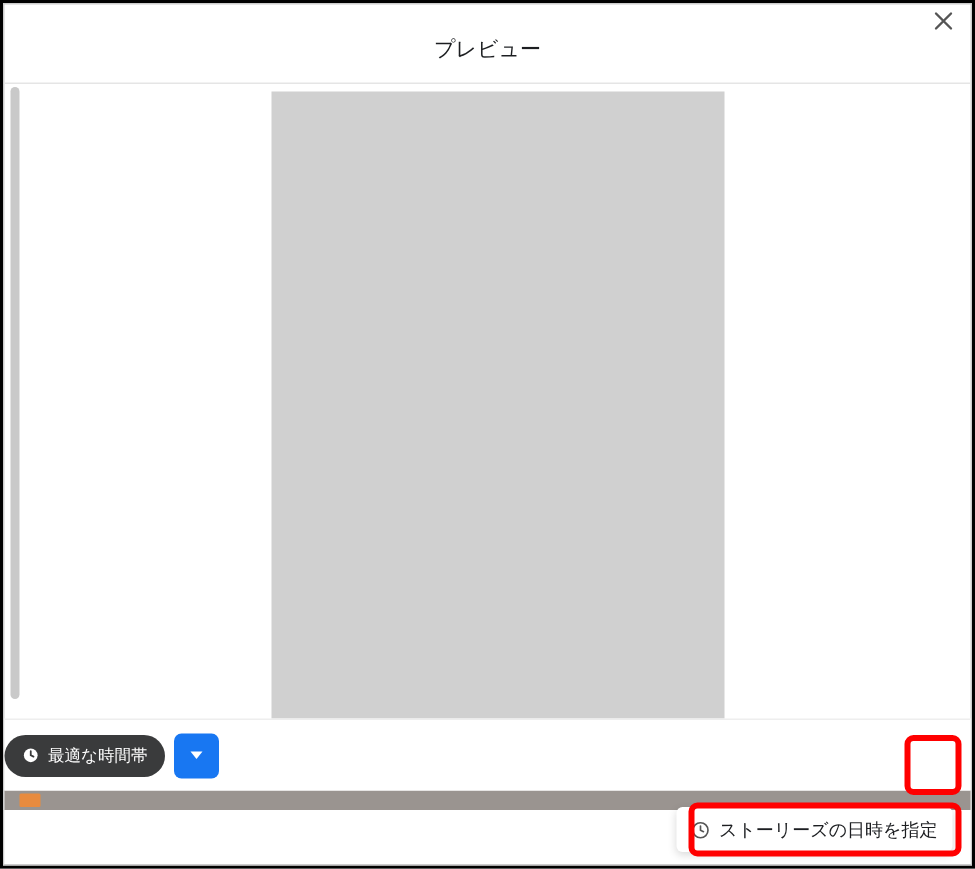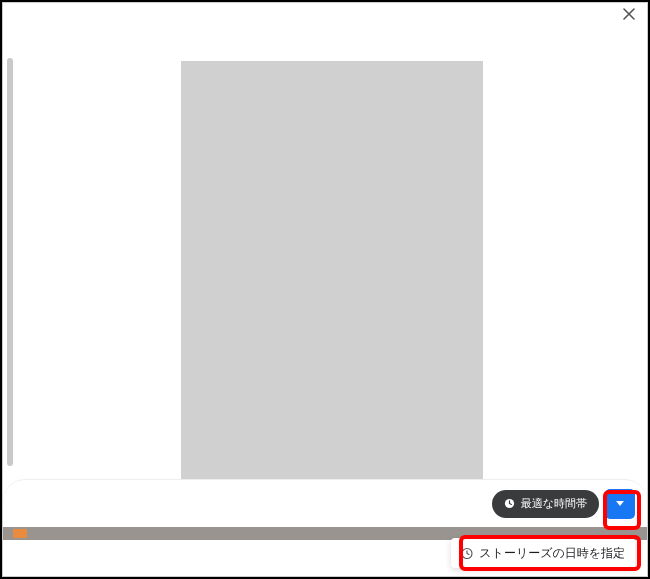--- a/index.html
+++ b/index.html
@@ -14,21 +14,21 @@
     .header { height: 45px; border-bottom: 1px solid #e5e5e5; display: flex; align-items: center; justify-content: center; font-size: 14px; font-weight: 500; color: #1c1e21; margin-top: 8px; }
 
     
     .body-wrap { position: absolute; top: 55px; bottom: 75px; left: 0; right: 0; display: flex; }
     .scroll-shadow { width: 14px; height: 100%; display: flex; align-items: stretch; }
     .scroll-shadow .bar { width: 6px; margin-left: 4px; background: #c9c9c9; border-radius: 3px; height: 92%; }
     .preview-area { flex: 1; display: flex; justify-content: center; align-items: flex-start; padding-top: 3px; }
     .preview-placeholder { width: 302px; height: 428px; background: #d0d0d0; }
 
     
-    .footer { position: absolute; bottom: 49px; left: 0; right: 0; height: 48px; background: #fff; border-top: 1px solid #eee; display: flex; align-items: center; justify-content: flex-end; padding-right: 12px; gap: 6px; border-radius: 22px; }
+    .footer { position: absolute; bottom: 49px; left: 0; right: 0; height: 48px; background: #fff; border-top: 1px solid #eee; display: flex; align-items: center; padding-right: 12px; gap: 6px; }
 
     
     .under-strip { position: absolute; bottom: 36px; left: 0; right: 0; height: 13px; background: #9a9490; }
     .under-strip .orange { position:absolute; left:10px; top:2px; width:14px; height:9px; background:#e88b3f; border-radius:1px; }
 
     
     .dropdown-zone { position: absolute; bottom: 0; left: 0; right: 0; height: 36px; background: #fff; }
 
     
     .pill { display: inline-flex; align-items: center; gap: 5px; font-size: 11px; height: 28px; border-radius: 14px; padding: 0 12px; white-space: nowrap; }
@@ -54,20 +54,23 @@
 
 <div class="outer-frame">
   <div class="modal-container">
 
     <span class="close-icon">
       <svg class="ico" viewBox="0 0 12 12" width="14" height="14">
           <path d="M1 1 L11 11 M11 1 L1 11" stroke="#555" stroke-width="1.6" stroke-linecap="round"></path>
         </svg>
     </span>
 
+    <div class="header">
+      <span>プレビュー</span>
+    </div>
 
     <div class="body-wrap">
       <div class="scroll-shadow">
           <div class="bar"></div>
         </div>
       <div class="preview-area">
         <div class="preview-placeholder"></div>
       </div>
     </div>
 

